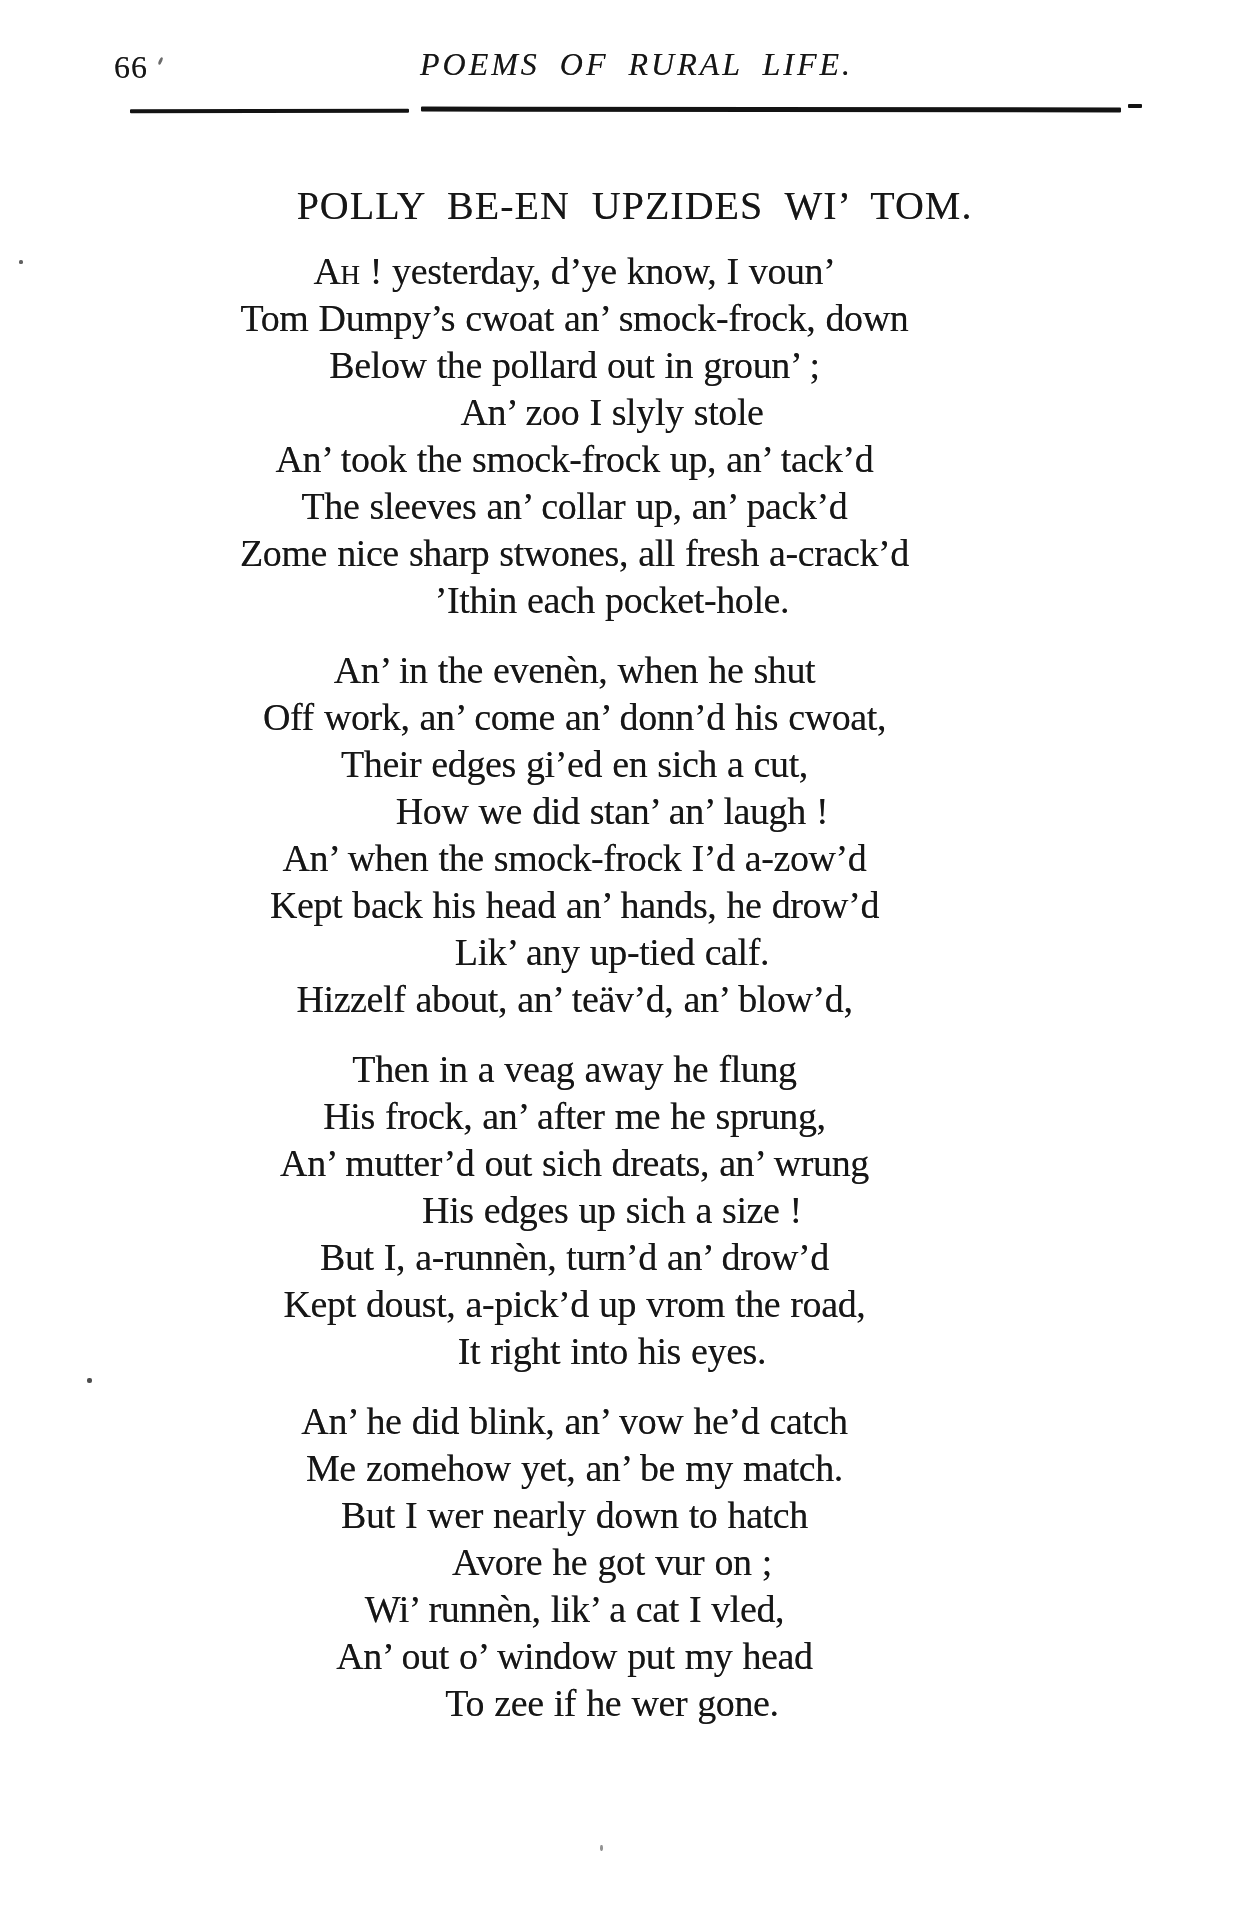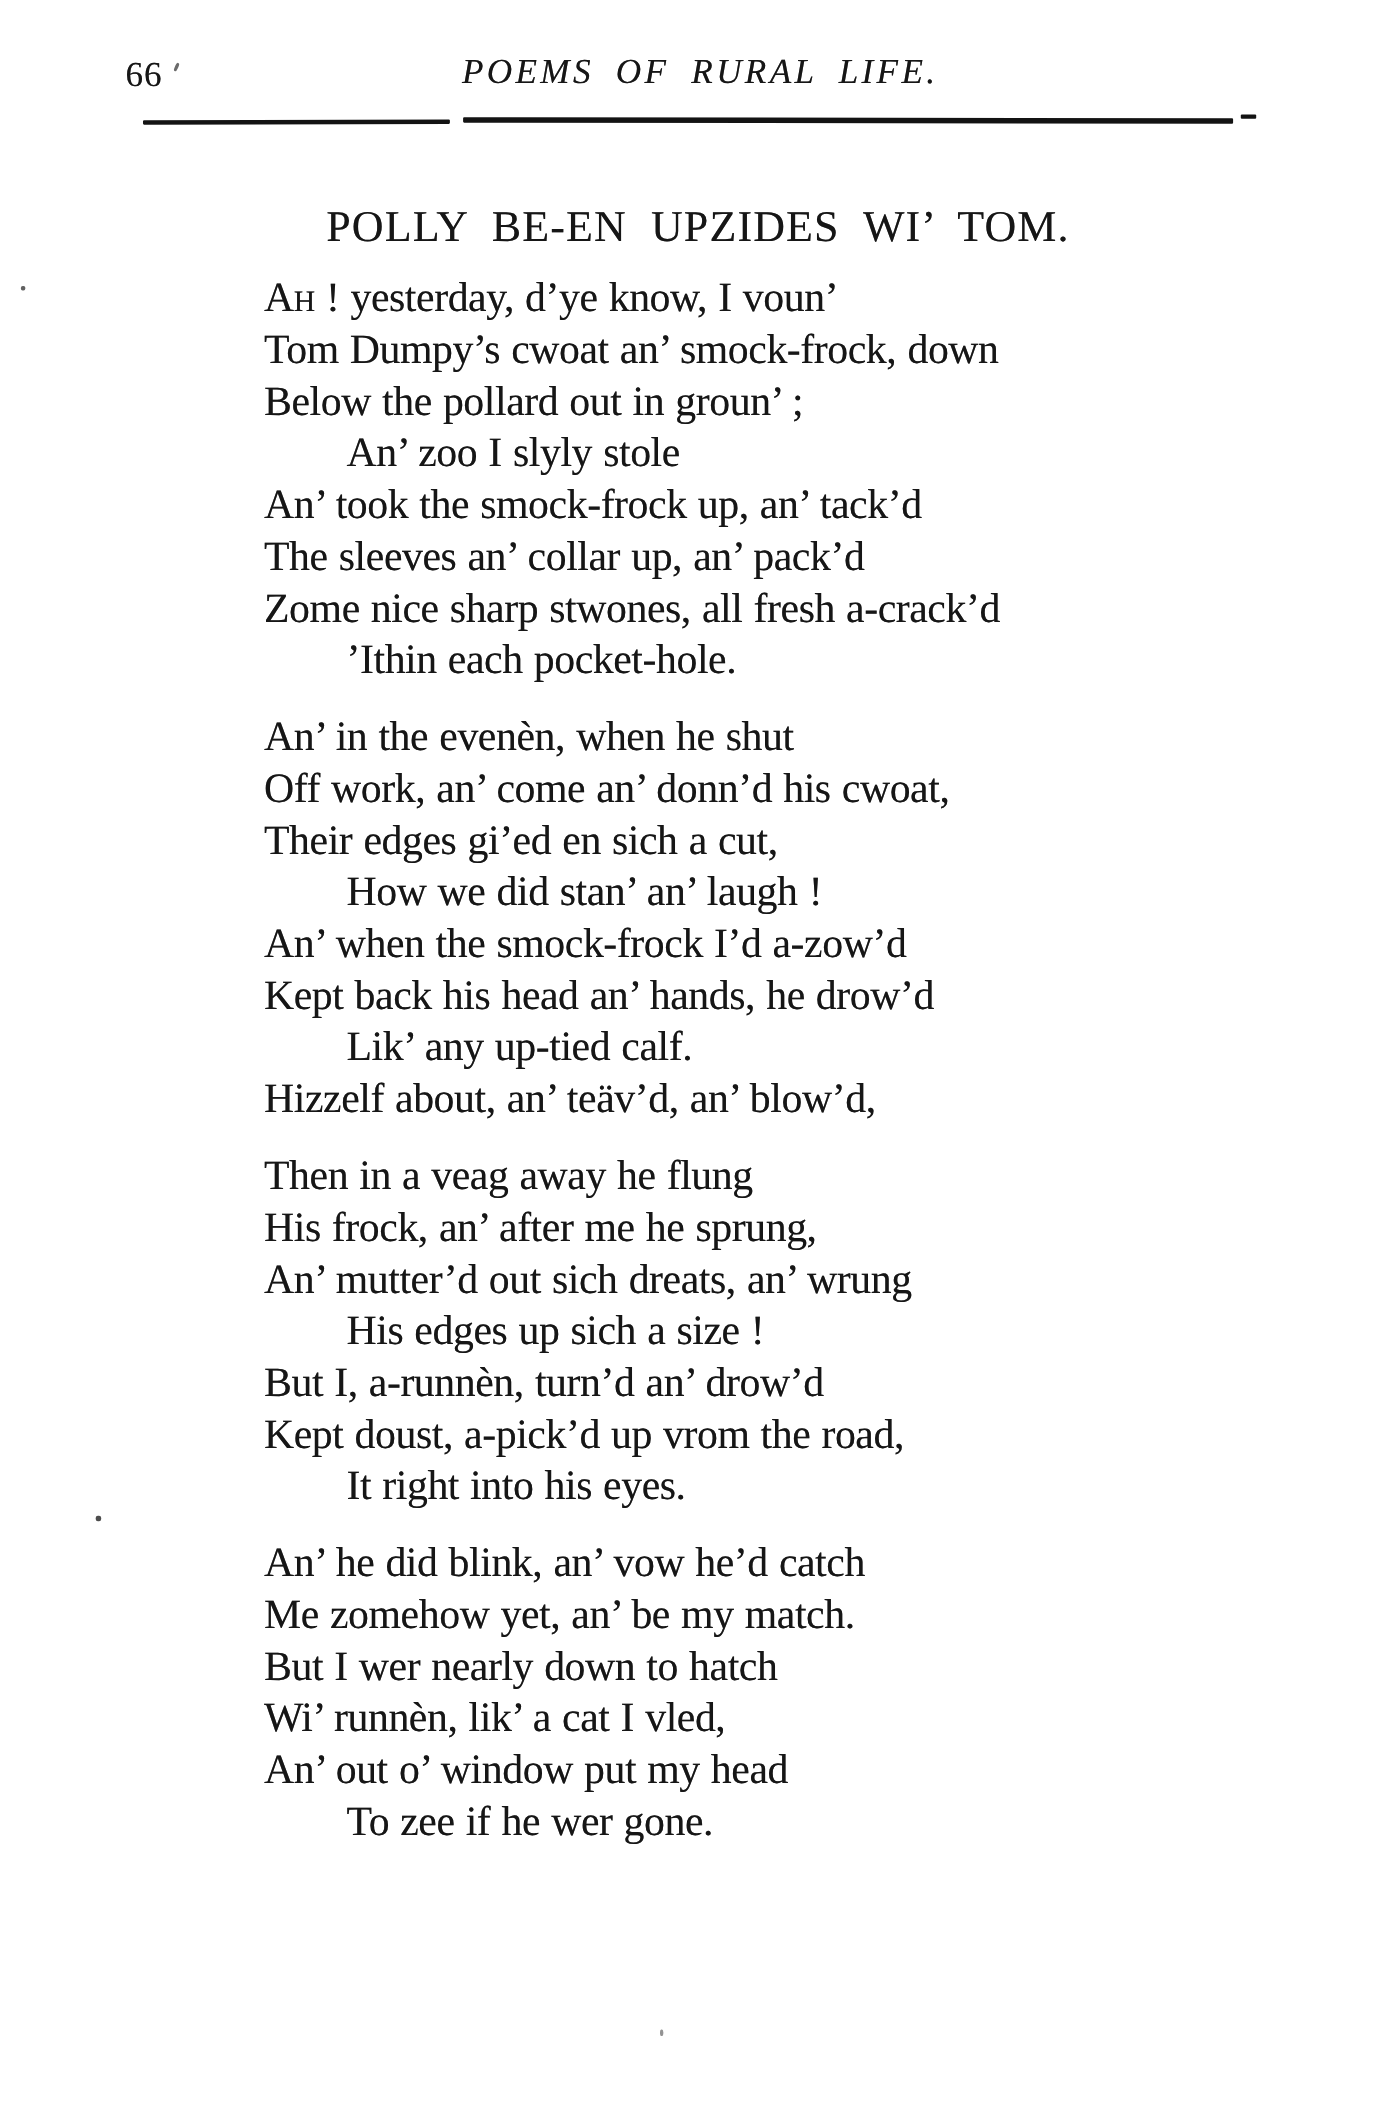--- a/index.html
+++ b/index.html
@@ -49,21 +49,21 @@
   }
   .poem {
     position: absolute;
     left: 240px; top: 248px;
     font-size: 38px;
     line-height: 47px;
     letter-spacing: -0.4px;
     word-spacing: 1px;
     white-space: nowrap;
   }
-  .stanza { margin: 0 16px 23px 0; }
+  .stanza { margin: 0 16px 23px 0; text-align: center; }
   .line { height: 47px; }
   .line.indent { padding-left: 75px; }
   .sc { font-variant: small-caps; }
   .speck { position: absolute; background: #3a3a3a; border-radius: 40%; }
   .speck-1 { left: 159px; top: 57px; width: 3px; height: 8px; transform: rotate(24deg); opacity: .75; }
   .speck-2 { left: 19px; top: 260px; width: 4px; height: 4px; opacity: .8; }
   .speck-3 { left: 87px; top: 1378px; width: 5px; height: 5px; opacity: .9; }
   .speck-4 { left: 600px; top: 1845px; width: 3px; height: 6px; opacity: .55; }
 </style>
 </head>
@@ -108,20 +108,21 @@
         <div class="line">An’ mutter’d out sich dreats, an’ wrung</div>
         <div class="line indent">His edges up sich a size !</div>
         <div class="line">But I, a-runnèn, turn’d an’ drow’d</div>
         <div class="line">Kept doust, a-pick’d up vrom the road,</div>
         <div class="line indent">It right into his eyes.</div>
       </div>
       <div class="stanza">
         <div class="line">An’ he did blink, an’ vow he’d catch</div>
         <div class="line">Me zomehow yet, an’ be my match.</div>
         <div class="line">But I wer nearly down to hatch</div>
+        <div class="line indent">Avore he got vur on ;</div>
         <div class="line">Wi’ runnèn, lik’ a cat I vled,</div>
         <div class="line">An’ out o’ window put my head</div>
         <div class="line indent">To zee if he wer gone.</div>
       </div>
     </div>
 
   <div class="speck speck-1"></div>
   <div class="speck speck-2"></div>
   <div class="speck speck-3"></div>
   <div class="speck speck-4"></div>

